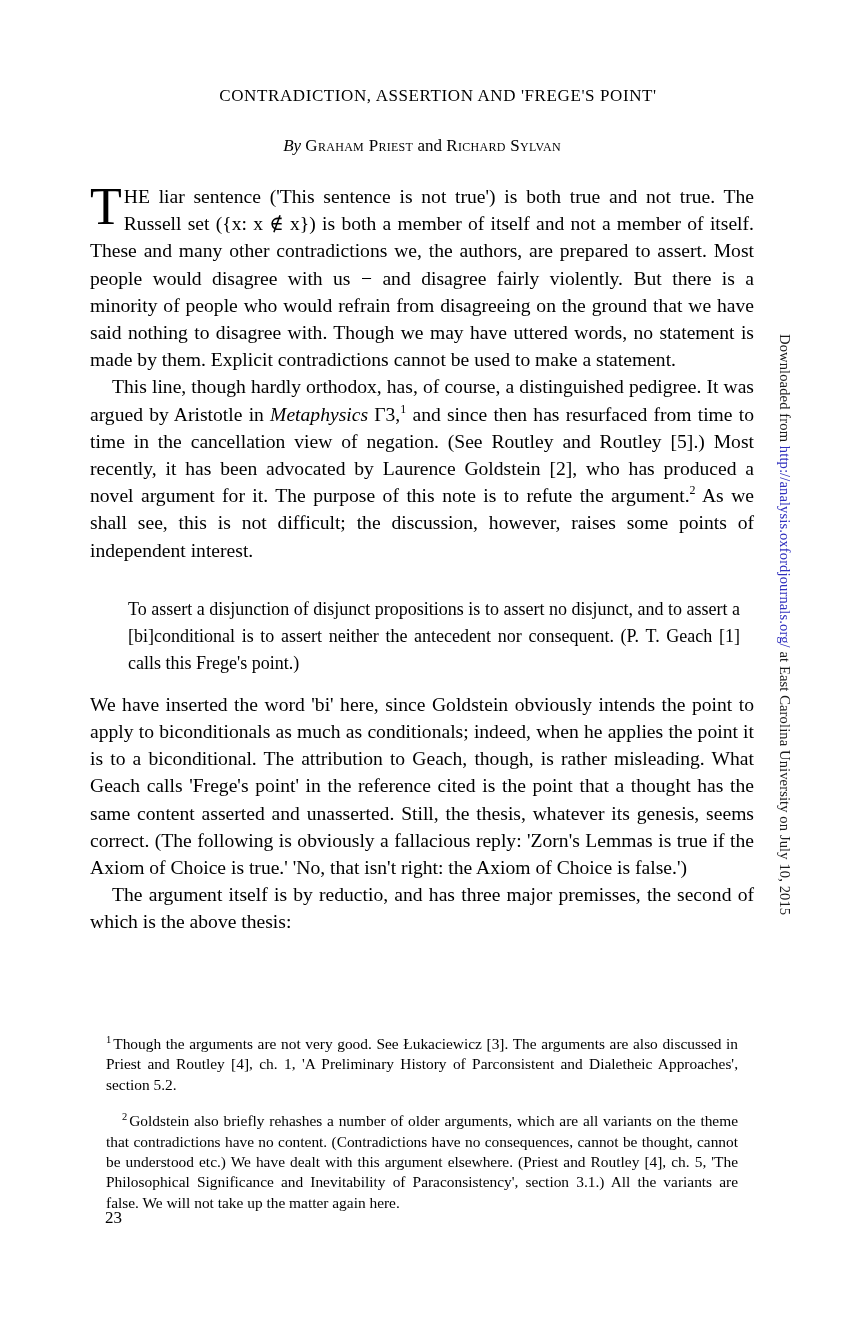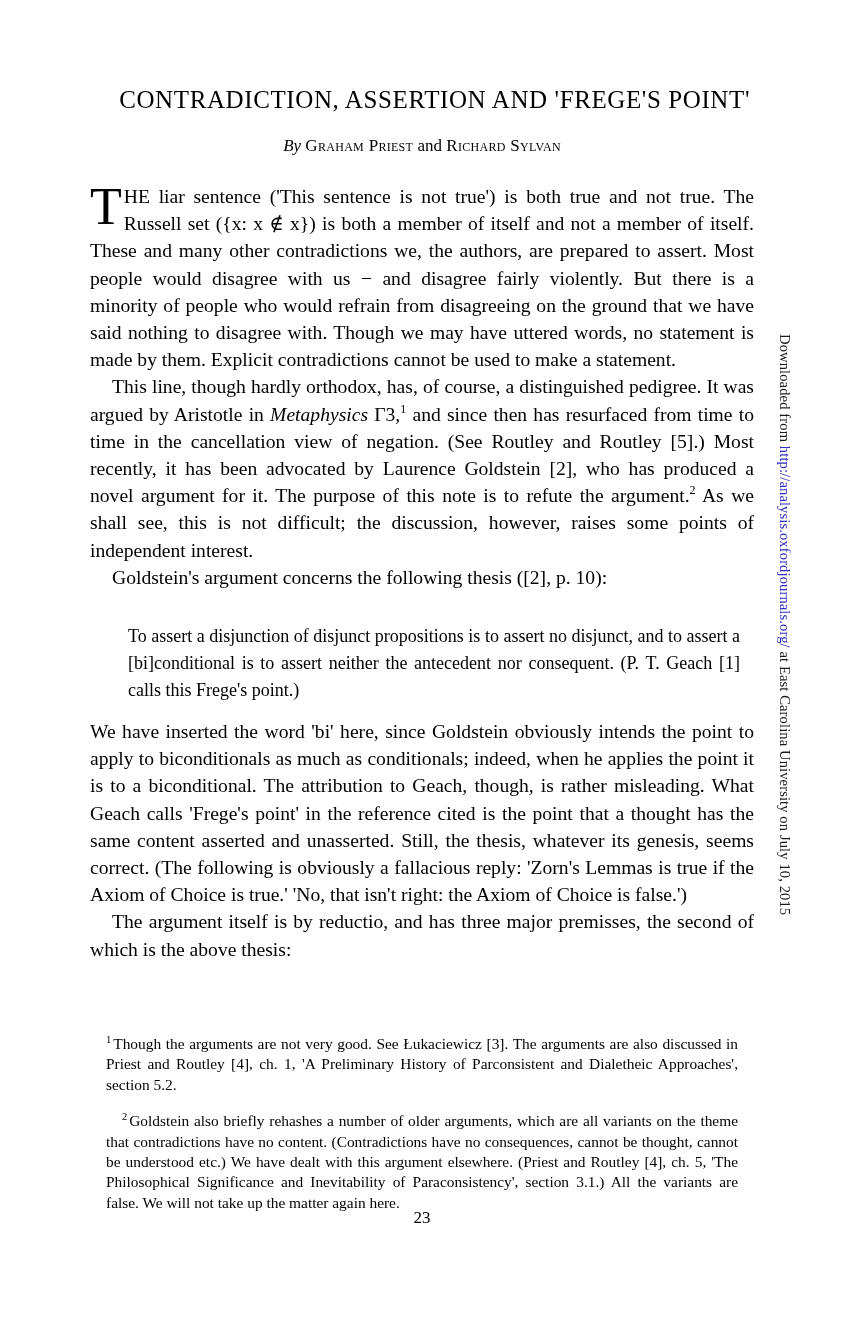--- a/index.html
+++ b/index.html
@@ -15,25 +15,25 @@
     position: relative;
     width: 841px;
     height: 1320px;
     overflow: hidden;
     background: #ffffff;
   }
 
   
   .title {
     position: absolute;
-    left: 86px;
+    left: 106px;
     top: 86px;
     width: 664px;
-    text-align: right;
-    font-size: 25px;
+    text-align: center;
+    font-size: 17px;
     letter-spacing: 0.6px;
     font-variant: small-caps;
     text-transform: uppercase;
     white-space: nowrap;
   }
   .byline {
     position: absolute;
     left: 90px;
     top: 136px;
     width: 664px;
@@ -129,24 +129,23 @@
   }
   .footnotes sup {
     font-size: 10.5px;
     vertical-align: super;
     line-height: 0;
     padding-right: 2px;
   }
 
   .pagenum {
     position: absolute;
-    left: 90px;
+    left: 105px;
     top: 1208px;
     width: 664px;
-    text-align: center;
     font-size: 17px;
   }
 
   
   .stamp-wrap {
     position: absolute;
     left: 776px;
     top: 334px;
     width: 22px;
     height: 640px;
@@ -181,21 +180,20 @@
     <span>and</span>
     <span class="nm">Richard Sylvan</span>
   </div>
 
   <div class="content">
 
     <p class="body dropcap-para"><span class="dropcap">T</span><span class="smallcaps">HE</span><span> liar sentence ('This sentence is not true') is both true and not true. The Russell set ({x: x ∉ x}) is both a member of itself and not a member of itself. These and many other contradictions we, the authors, are prepared to assert. Most people would disagree with us − and disagree fairly violently. But there is a minority of people who would refrain from disagreeing on the ground that we have said nothing to disagree with. Though we may have uttered words, no statement is made by them. Explicit contradictions cannot be used to make a statement.</span></p>
 
     <p class="body indent"><span>This line, though hardly orthodox, has, of course, a distinguished pedigree. It was argued by Aristotle in </span><span class="ital">Metaphysics</span><span> Γ3,</span><sup class="fn">1</sup><span> and since then has resurfaced from time to time in the cancellation view of negation. (See Routley and Routley [5].) Most recently, it has been advocated by Laurence Goldstein [2], who has produced a novel argument for it. The purpose of this note is to refute the argument.</span><sup class="fn">2</sup><span> As we shall see, this is not difficult; the discussion, however, raises some points of independent interest.</span></p>
 
-    <p class="body indent">Goldstein's argument concerns the following thesis ([2], p. 10):</p>
 
     <blockquote class="quote">To assert a disjunction of disjunct propositions is to assert no disjunct, and to assert a [bi]conditional is to assert neither  the antecedent nor consequent. (P. T. Geach [1] calls this Frege's point.)</blockquote>
 
     <p class="body">We have inserted the word 'bi' here, since Goldstein obviously intends the point to apply to biconditionals as much as conditionals; indeed, when he applies the point it is to a biconditional. The attribution to Geach, though, is rather misleading. What Geach calls 'Frege's point' in the reference cited is the point that a thought has the same content asserted and unasserted. Still, the thesis, whatever its genesis, seems correct. (The following is obviously a fallacious reply: 'Zorn's Lemmas is true if the Axiom of Choice is true.' 'No, that isn't right: the Axiom of Choice is false.')</p>
 
     <p class="body indent">The argument itself is by reductio, and has three major premisses, the second of which is the above thesis:</p>
 
   </div>
 
   <div class="footnotes">

